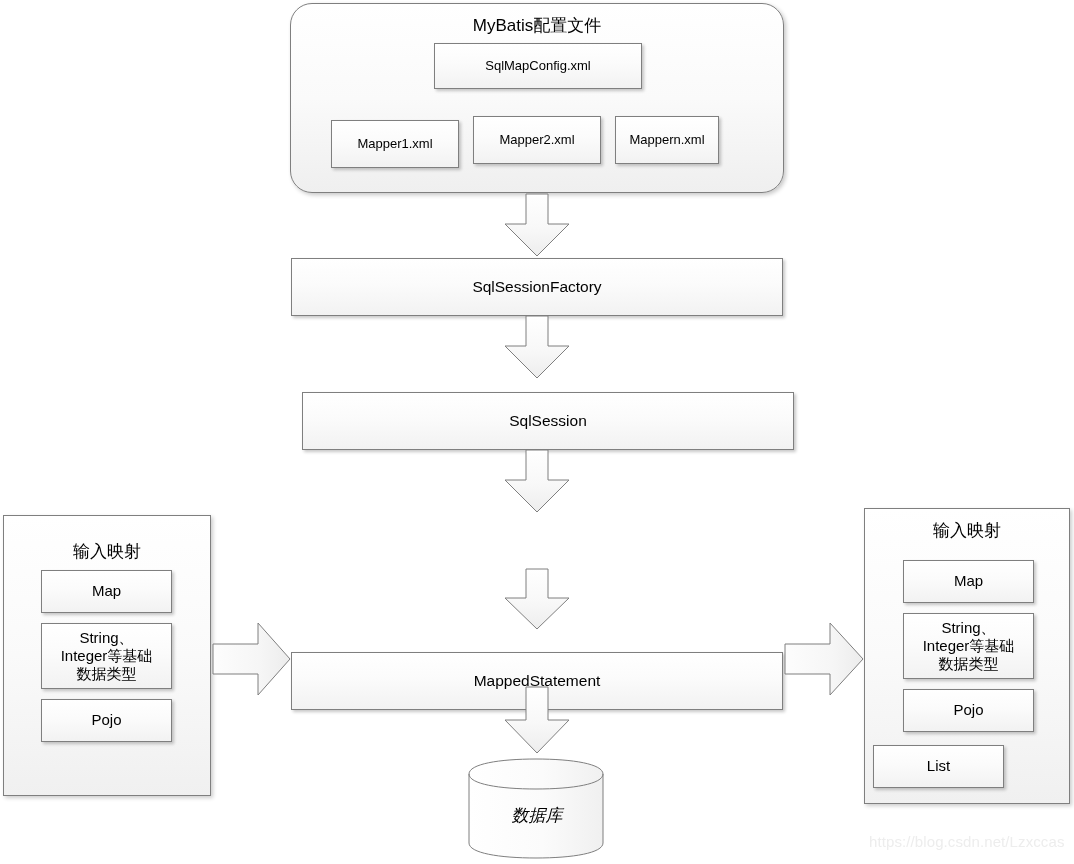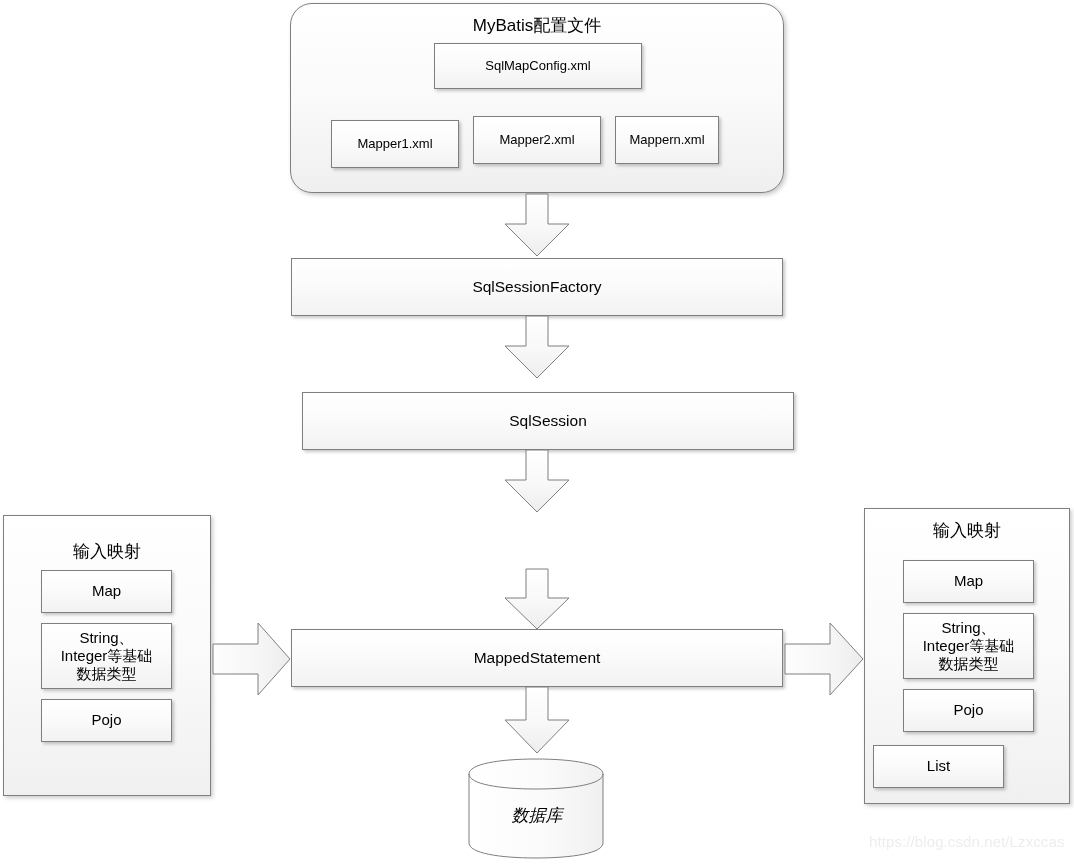--- a/index.html
+++ b/index.html
@@ -170,21 +170,21 @@
     </svg>
   </div>
 
 
   <div class="arrow" style="left:503px; top:569px;">
     <svg width="68" height="62" viewBox="0 0 68 62">
       <polygon class="arrow-shape" points="23,0 45,0 45,29 66,29 34,60 2,29 23,29"></polygon>
     </svg>
   </div>
 
-  <div class="node t-center" style="left:291px; top:629px; width:492px; height:58px;">
+  <div class="node t-center" style="left:291px; top:652px; width:492px; height:58px;">
     <span>MappedStatement</span>
   </div>
 
   <div class="arrow" style="left:503px; top:687px;">
     <svg width="68" height="68" viewBox="0 0 68 68">
       <polygon class="arrow-shape" points="23,0 45,0 45,33 66,33 34,66 2,33 23,33"></polygon>
     </svg>
   </div>
 
   <div class="cylinder" style="left:466px; top:757px; width:142px; height:103px;">

